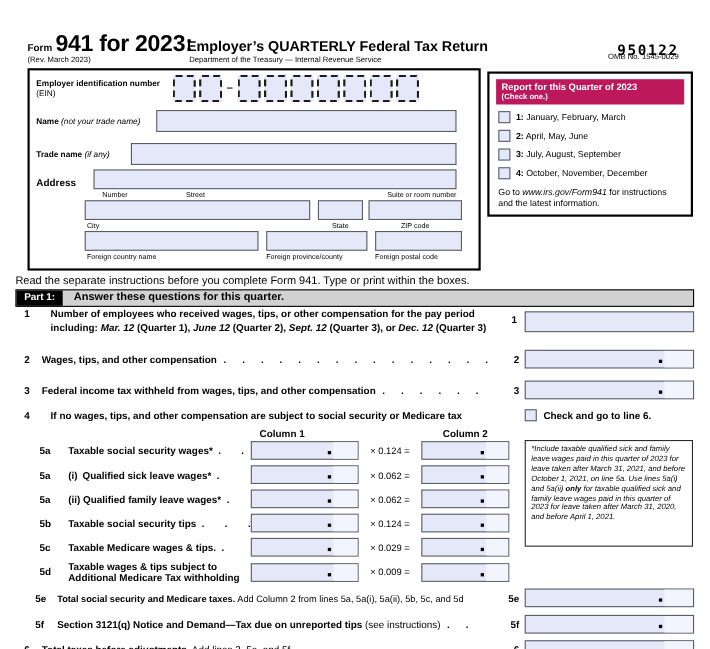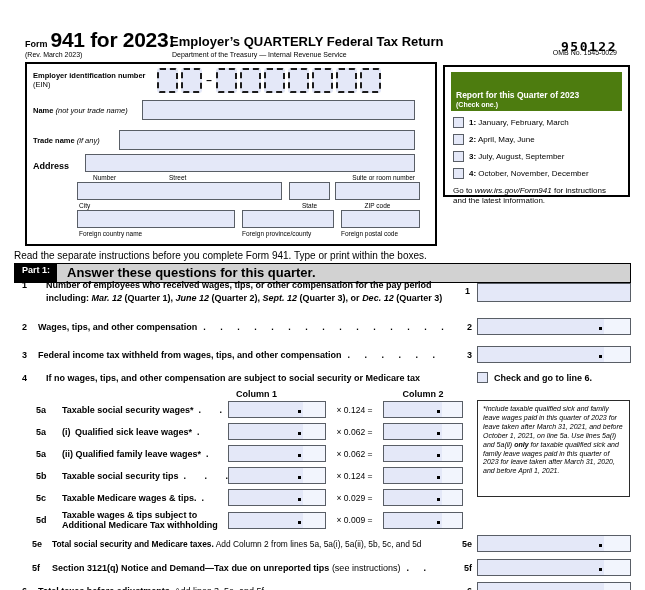--- a/index.html
+++ b/index.html
@@ -103,21 +103,21 @@
 
     <div class="fillbox abs" style="left:50px; top:146px; width:158px; height:18px;"></div>
     <div class="fillbox abs" style="left:215px; top:146px; width:92px; height:18px;"></div>
     <div class="fillbox abs" style="left:314px; top:146px; width:79px; height:18px;"></div>
     <div class="sublabel" style="left:52px;  top:166px;">Foreign country name</div>
     <div class="sublabel" style="left:215px; top:166px; width:92px;">Foreign province/county</div>
     <div class="sublabel" style="left:314px; top:166px; width:79px;">Foreign postal code</div>
   </div>
 
   <div class="abs" style="left:443px; top:65px; width:187px; height:132px; border:2px solid #000;">
-    <div style="margin:5px 6px 0 6px; background:#4d7c0f; color:#fff; padding:18px 5px 3px;">
+    <div style="margin:5px 6px 0 6px; background:#be185d; color:#fff; padding:2px 5px 3px;">
       <div class="b" style="font-size:8.5px;">Report for this Quarter of 2023</div>
       <div class="b" style="font-size:7px; margin-top:1px;">(Check one.)</div>
     </div>
     <div class="opt-row">
       <div class="cb"></div>
       <div class="opt-label"><span class="b">1:</span><span> January, February, March</span></div>
     </div>
     <div class="opt-row">
       <div class="cb"></div>
       <div class="opt-label"><span class="b">2:</span><span> April, May, June</span></div>
@@ -132,21 +132,21 @@
     </div>
     <div style="margin:7px 8px 0 8px; font-size:8px; line-height:10px;">
       <span>Go to </span><span class="i">www.irs.gov/Form941</span><span> for instructions and the latest information.</span>
     </div>
   </div>
 
   <div class="abs" style="left:14px; top:250px; font-size:10px;">Read the separate instructions before you complete Form 941. Type or print within the boxes.</div>
 
   <div class="abs" style="left:14px; top:263px; width:617px; display:flex; border:1px solid #000; background:#d2d2d2;">
     <div class="b" style="background:#000; color:#fff; font-size:9px; padding:1px 7px 2px;">Part 1:</div>
-    <div class="b" style="font-size:13px; padding:1px 10px 2px;text-align:center;">Answer these questions for this quarter.</div>
+    <div class="b" style="font-size:10px; padding:1px 10px 2px;text-align:center;">Answer these questions for this quarter.</div>
   </div>
 
   <div class="abs" style="left:14px; top:279px; width:617px; height:28px;">
     <span class="abs b f9" style="left:8px; top:1px;">1</span>
     <div class="abs b" style="left:32px; top:0; width:420px; font-size:9px; line-height:13px;">
       <span>Number of employees who received wages, tips, or other compensation for the pay period</span><br>
       <span>including: </span><span class="i">Mar. 12</span><span> (Quarter 1), </span><span class="i">June 12</span><span> (Quarter 2), </span><span class="i">Sept. 12</span><span> (Quarter 3), or </span><span class="i">Dec. 12</span><span> (Quarter 3)</span>
     </div>
     <span class="abs b f9" style="left:440px; top:7px; width:16px; text-align:right;">1</span>
     <div class="fillbox abs" style="left:463px; top:4px; width:154px; height:19px;"></div>

